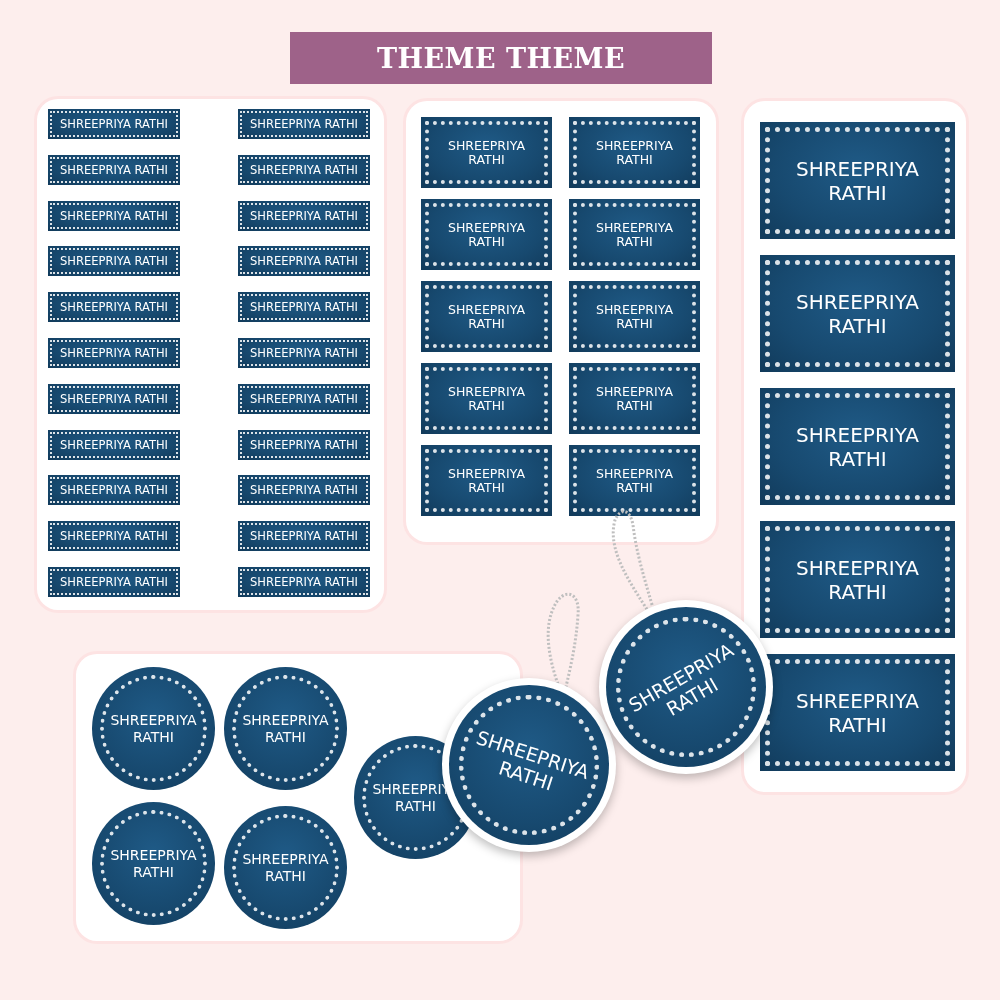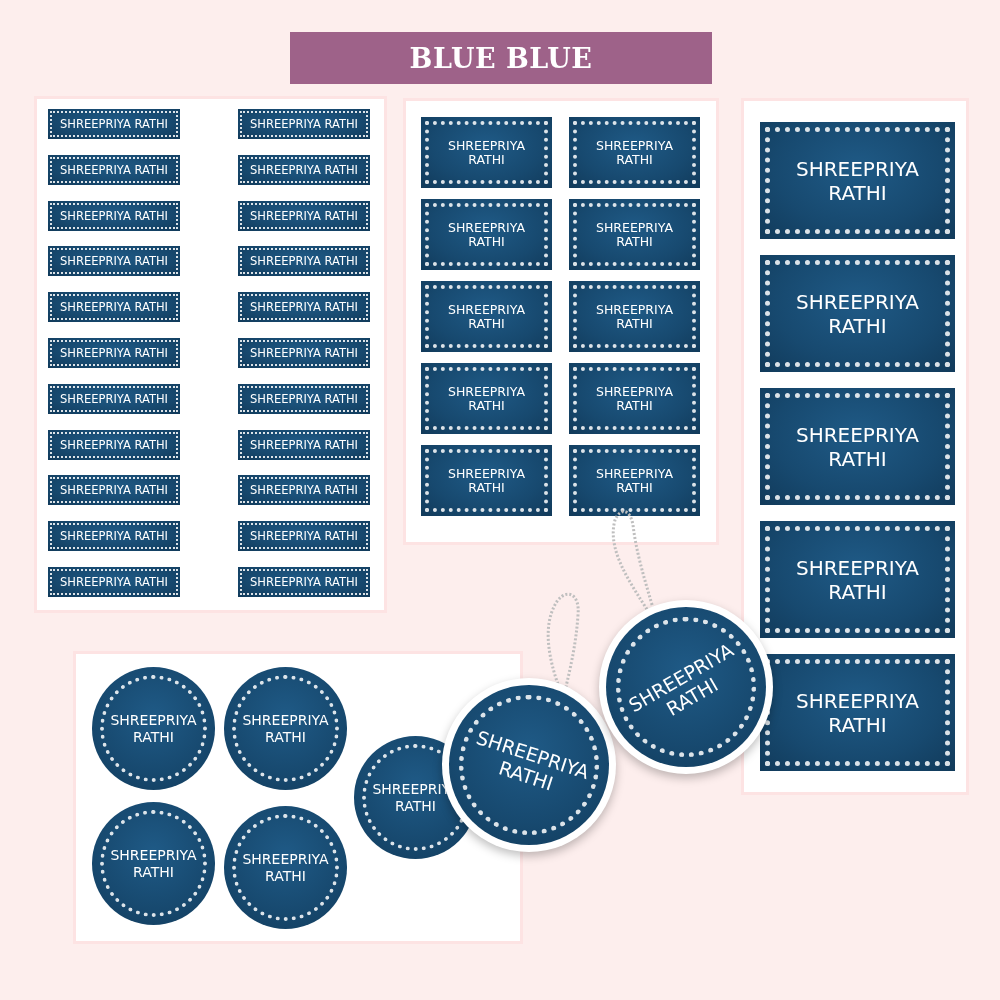--- a/index.html
+++ b/index.html
@@ -1,18 +1,18 @@
 <!DOCTYPE html>
 <html><head>
 <meta charset="utf-8">
 <style>
   html, body { margin:0; padding:0; }
   body { width:1000px; height:1000px; background:#fdeeed; position:relative; overflow:hidden; font-family:"DejaVu Sans", sans-serif; }
   .title-bar { position:absolute; left:290px; top:32px; width:422px; height:52px; background:#9e6289; color:#fff; display:flex; align-items:center; justify-content:center; font-family:"DejaVu Serif", serif; font-weight:bold; font-size:27px; letter-spacing:0.5px; }
-  .sheet { position:absolute; background:#fff; box-shadow:0 0 0 3px #fde3e3; }
+  .sheet { position:absolute; background:#fff; box-shadow:0 0 0 3px #fde3e3;border-radius:21px; }
   .label { position:absolute; background:radial-gradient(ellipse at 50% 40%, #1f5a86 0%, #17496f 60%, #113a5a 100%); color:#fff; display:flex; align-items:center; justify-content:center; text-align:center; font-family:"DejaVu Sans", sans-serif; box-sizing:border-box; }
   .label .frame { position:absolute; inset:3px; border:3px dotted rgba(255,255,255,0.85); pointer-events:none; }
   .label.small .frame { inset:2px; border-width:2px; }
   .label.small { font-size:11.5px; }
   .label.mid { font-size:12.5px; line-height:14px; }
   .label.mid .frame { inset:4px; border-width:4px; border-style:dotted; }
   .label.big { font-size:20px; line-height:24px; }
   .label.big .frame { inset:5px; border-width:5px; border-style:dotted; }
   .circle { position:absolute; border-radius:50%; background:radial-gradient(circle at 50% 40%, #1f5a86 0%, #17496f 60%, #113a5a 100%); color:#fff; display:flex; align-items:center; justify-content:center; text-align:center; font-family:"DejaVu Sans", sans-serif; }
   .circle .ring { position:absolute; inset:8px; border-radius:50%; border:4px dotted rgba(255,255,255,0.85); }
@@ -20,21 +20,21 @@
   .tag { position:absolute; border-radius:50%; background:#fff; box-shadow:0 4px 10px rgba(0,0,0,0.25); }
   .tag .circle { inset:7px; }
   .tag .circle .ring { inset:10px; border-width:5px; }
   .tag .circle .txt { font-size:19px; line-height:22px; }
   .chain { position:absolute; }
 </style>
 </head>
 <body>
 
 <div class="title-bar">
-  <span>BLUE BLUE</span>
+  <span>THEME THEME</span>
 </div>
 
 <div class="sheet" id="sheet1" style="left:37px;top:99px;width:347px;height:511px;">
     <div class="label small" style="left: 11px; top: 10px; width: 132px; height: 30px;">
       <div class="frame"></div>
       <div style="position: relative;">
         <div>SHREEPRIYA RATHI</div>
       </div>
     </div>
     <div class="label small" style="left: 201px; top: 10px; width: 132px; height: 30px;">

